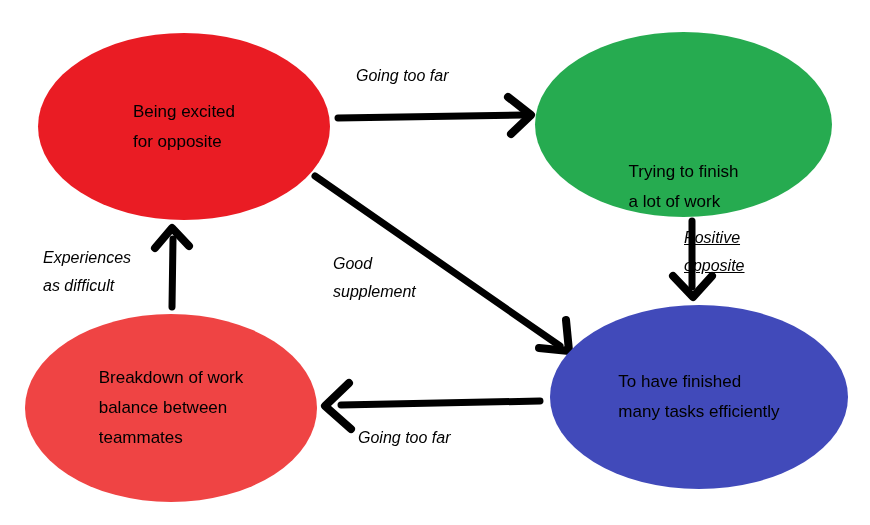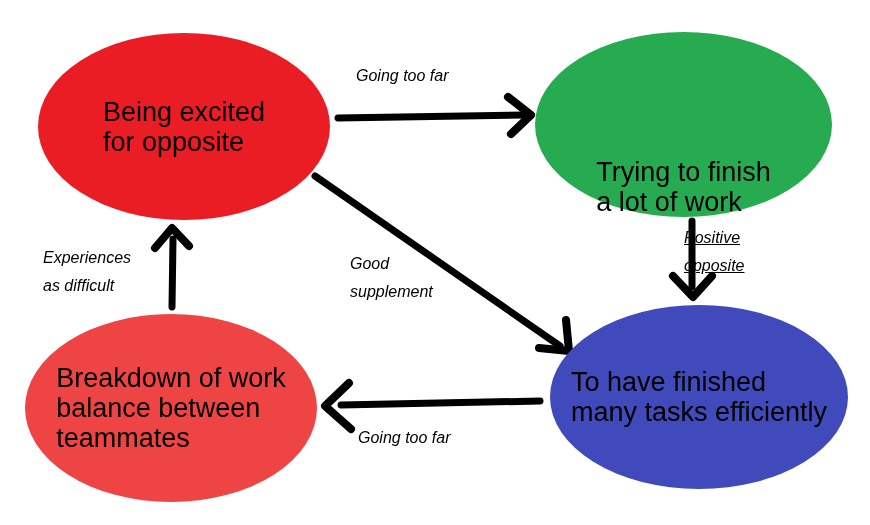--- a/index.html
+++ b/index.html
@@ -34,41 +34,41 @@
   .node {
     position: absolute;
     border-radius: 50%;
     display: flex;
     align-items: center;
     justify-content: center;
     color: #000000;
   }
   .node-text {
     text-align: left;
-    font-size: 27px;
+    font-size: 17px;
     line-height: 30px;
     white-space: nowrap;
   }
   .node-text span { display: block; }
   .node-red    { left: 38px;  top: 33px;  width: 292px; height: 187px; }
   .node-green  { left: 535px; top: 32px;  width: 297px; height: 185px; align-items: flex-end; }
   .node-blue   { left: 550px; top: 305px; width: 298px; height: 184px; }
   .node-yellow { left: 25px;  top: 314px; width: 292px; height: 188px; }
   .edge-label {
     position: absolute;
     font-style: italic;
     font-size: 16px;
     line-height: 28px;
     color: #000000;
     white-space: nowrap;
   }
   .edge-label span { display: block; }
   .lbl-top-going     { left: 356px; top: 62px; }
   .lbl-positive      { left: 684px; top: 224px; text-decoration: underline; }
-  .lbl-good          { left: 350px; top: 250px; }
+  .lbl-good          { left: 333px; top: 250px; }
   .lbl-bottom-going  { left: 358px; top: 424px; }
   .lbl-experiences   { left: 43px;  top: 244px; }
 </style>
 </head>
 <body>
 
 <div class="canvas">
 
   <svg class="arrows-layer" viewBox="0 0 870 525" xmlns="http://www.w3.org/2000/svg">
     <g>

